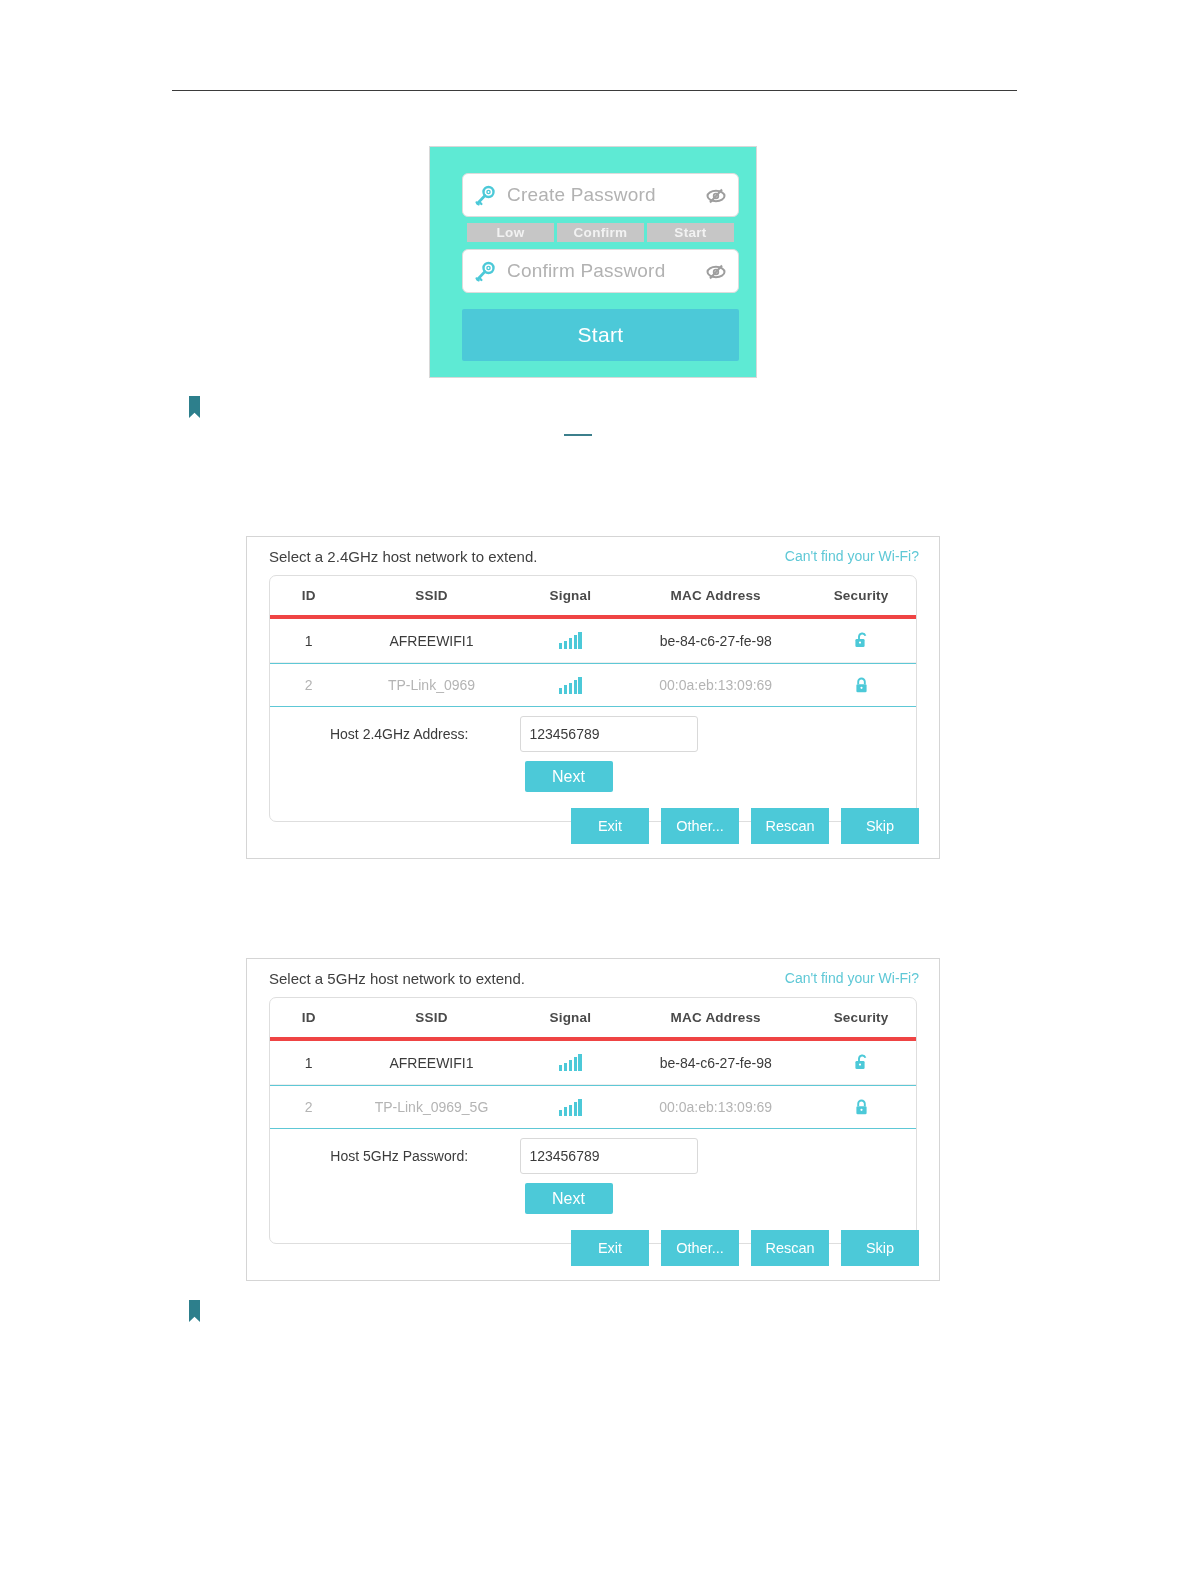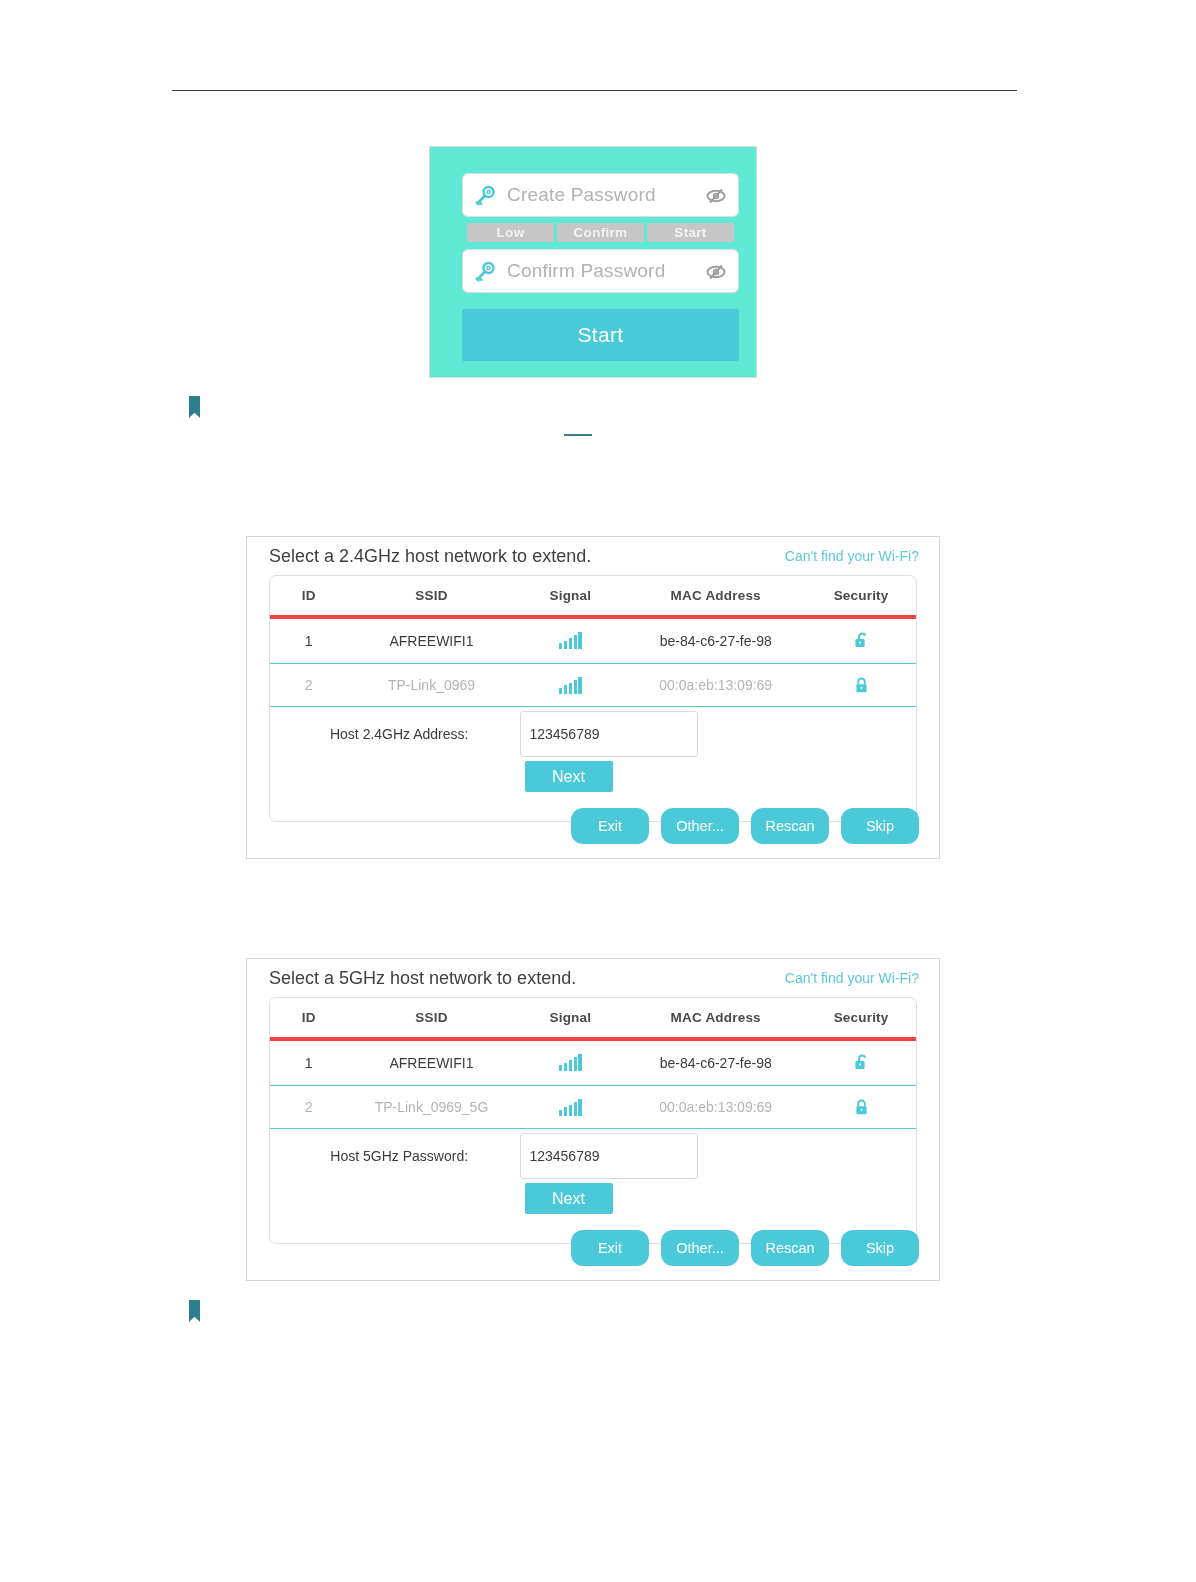--- a/index.html
+++ b/index.html
@@ -96,21 +96,21 @@
   }
   .np-24 { top: 536px; height: 323px; }
   .np-5  { top: 958px; height: 323px; }
 
   .np-head {
     position: relative;
     height: 38px;
     padding: 0 20px 0 22px;
     display: flex; align-items: center; justify-content: space-between;
   }
-  .np-title { font-size: 18px; color: #3f3f3f; }
+  .np-title { font-size: 15px; color: #3f3f3f; }
   .np-link  { font-size: 14px; color: #5ec8d6; cursor: pointer; }
 
   .np-table {
     margin: 0 22px;
     border: 1px solid #dedede;
     border-radius: 7px;
     background: #fff;
     overflow: hidden;
   }
 
@@ -154,21 +154,21 @@
   .pw-row {
     display: flex; align-items: center;
     height: 54px;
     padding-left: 8px;
   }
   .pw-label {
     width: 38%; text-align: center;
     font-size: 14px; color: #3b3b3b;
   }
   .pw-input {
-    width: 178px; height: 46px;
+    width: 178px; height: 36px;
     border: 1px solid #d9d9d9; border-radius: 3px;
     background: #fff;
     font-size: 14px; color: #3b3b3b;
     padding: 0 8px;
     display: flex; align-items: center;
     font-family: "Liberation Sans", sans-serif;
   }
   .next-wrap { height: 52px; display:flex; align-items:flex-start; }
   .next-btn {
     margin-left: 39.4%;
@@ -180,21 +180,21 @@
   }
   .table-bottom-pad { height: 8px; }
 
   
   .np-foot {
     position: absolute; right: 20px; bottom: 14px;
     display: flex; gap: 12px;
   }
   .foot-btn {
     min-width: 78px; height: 28px;
-    background: #4cc9d8; border: none; border-radius: 12px;
+    background: #4cc9d8; border: none; border-radius: 0;
     color: #ffffff; font-size: 14.5px;
     display:flex; align-items:center; justify-content:center;
     padding: 18px 14px;
     cursor: pointer;
   }
 </style>
 </head>
 <body>
 
 <div class="page">

